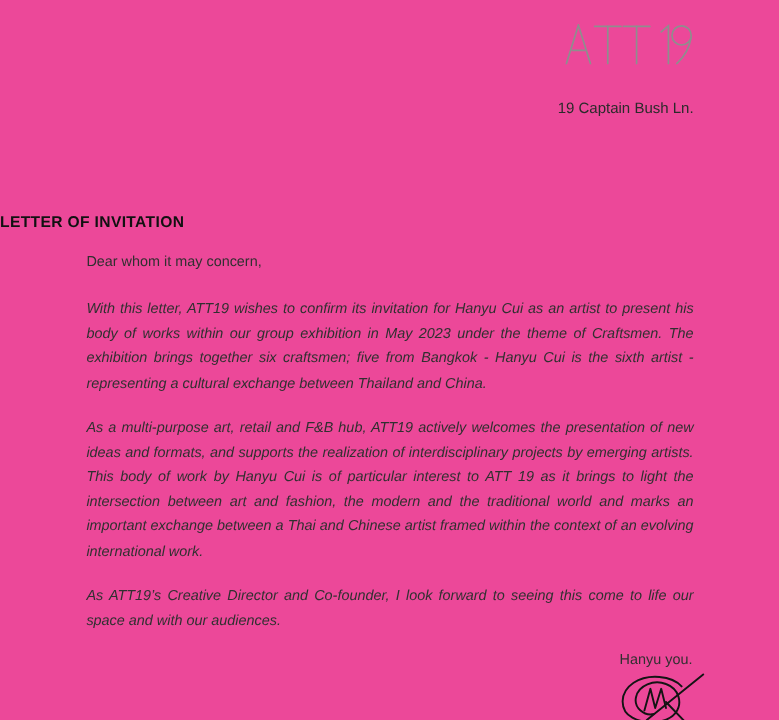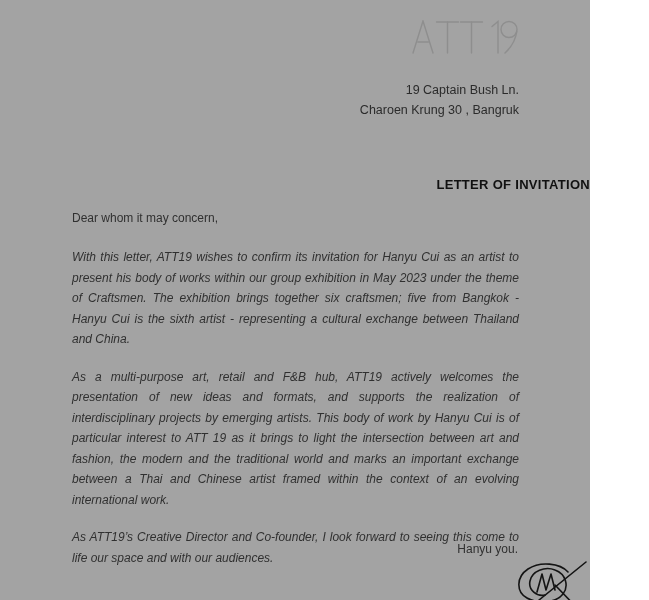--- a/index.html
+++ b/index.html
@@ -2,23 +2,23 @@
 <html><head>
 <meta charset="utf-8">
 <style>
   html, body {
     margin: 0;
     padding: 0;
     background: #ffffff;
   }
   .page {
     position: relative;
-    width: 590px;
+    width: 649px;
     height: 600px;
-    background: #a3a3a3;
+    background: #ec4899;
     overflow: hidden;
     font-family: "Liberation Sans", sans-serif;
     color: #303030;
   }
   .sr-only {
     position: absolute;
     width: 1px; height: 1px;
     overflow: hidden;
     clip: rect(0 0 0 0);
     white-space: nowrap;
@@ -38,21 +38,21 @@
     text-align: right;
     font-size: 12.5px;
     line-height: 20px;
     color: #2b2b2b;
   }
   .title {
     position: absolute;
     top: 177px;
     left: 0;
     right: 0;
-    text-align: right;
+    text-align: left;
     font-size: 13px;
     font-weight: 700;
     letter-spacing: 0.3px;
     color: #111111;
   }
   .salutation {
     position: absolute;
     top: 211px;
     left: 72px;
     font-size: 12px;
@@ -100,21 +100,20 @@
       <path d="M59.5 2 L59.5 33"></path>
       <path d="M80 6.5 L86 1.5 L86 33"></path>
       <circle cx="97" cy="9.5" r="8"></circle>
       <path d="M104.8 11.5 C103.5 20 99.5 27 93 33"></path>
     </svg>
     <span class="sr-only">ATT 19</span>
   </div>
 
   <div class="address">
     <div>19 Captain Bush Ln.</div>
-    <div>Charoen Krung 30 , Bangruk</div>
   </div>
 
   <div class="title">LETTER OF INVITATION</div>
 
   <div class="salutation">Dear whom it may concern,</div>
 
   <div class="body-text">
     <p>With this letter, ATT19 wishes to confirm its invitation for Hanyu Cui as an artist to present his body of works within our group exhibition in May 2023 under the theme of Craftsmen. The exhibition brings together six craftsmen; five from Bangkok - Hanyu Cui is the sixth artist - representing a cultural exchange between Thailand and China.</p>
     <p>As a multi-purpose art, retail and F&amp;B hub, ATT19 actively welcomes the presentation of new ideas and formats, and supports the realization of interdisciplinary projects by emerging artists. This body of work by Hanyu Cui is of particular interest to ATT 19 as it brings to light the intersection between art and fashion, the modern and the traditional world and marks an important exchange between a Thai and Chinese artist framed within the context of an evolving international work.</p>
     <p>As ATT19’s Creative Director and Co-founder, I look forward to seeing this come to life our space and with our audiences.</p>

